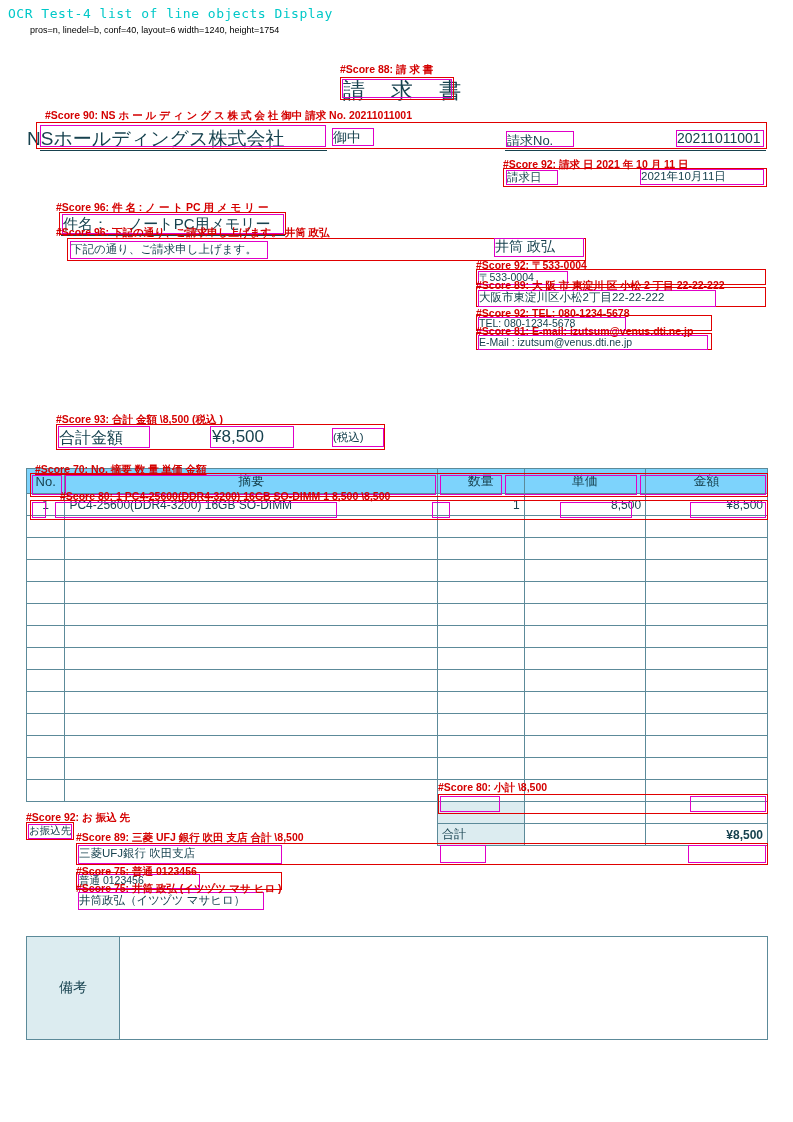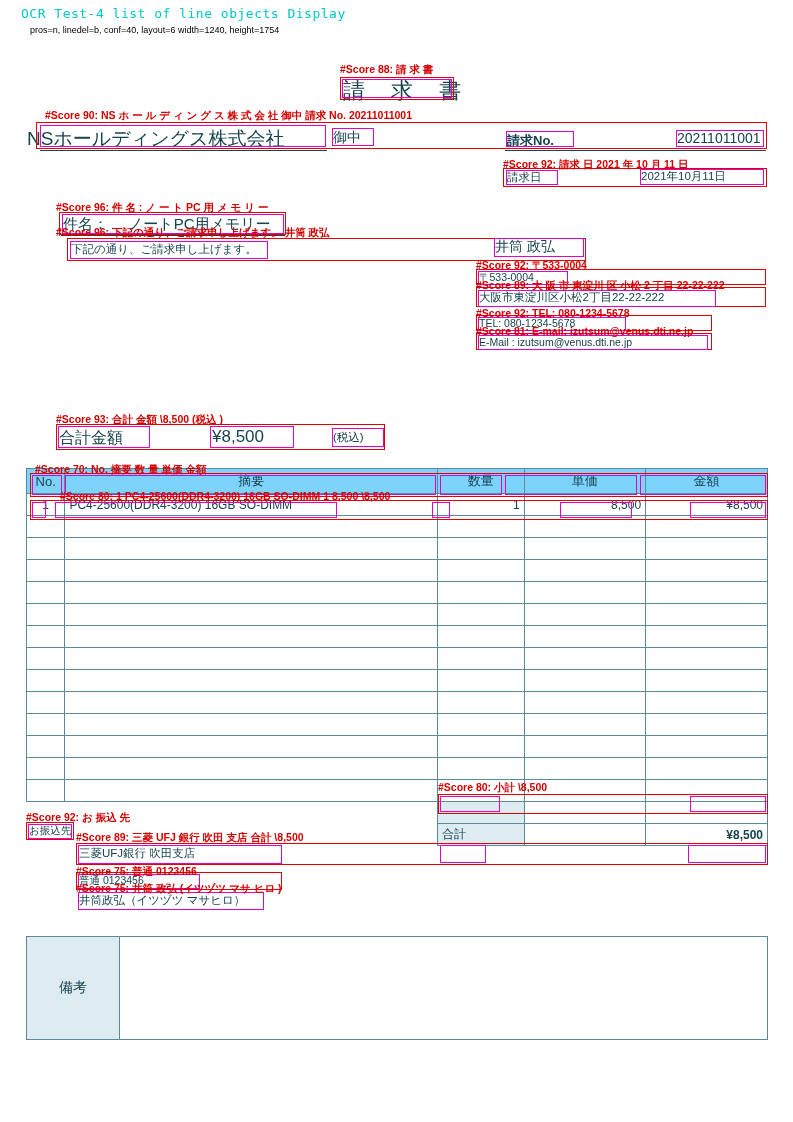--- a/index.html
+++ b/index.html
@@ -13,21 +13,20 @@
   }
   .abs{position:absolute;}
   
   #tool-title{
     left:8px;top:6px;
     font-family:"DejaVu Sans Mono", monospace;
     font-size:13px;
     color:#00c8c8;
     letter-spacing:0.5px;
     white-space:nowrap;
-    margin-left:13px;
   }
   #tool-params{
     left:30px;top:25px;
     font-family:Liberation Sans, sans-serif;
     font-size:9px;
     color:#000;
     white-space:nowrap;
   }
   
   .score{
@@ -49,21 +48,21 @@
   }
   
   .doc-text{white-space:nowrap;color:#1a3a4a;}
   .title-big{
     font-size:22px;letter-spacing:10px;color:#17424f;font-weight:normal;
   }
   .company{
     font-size:19px;color:#17424f;white-space:nowrap;
   }
   .onchu{font-size:14px;color:#17424f;}
-  .lbl{font-size:13px;color:#17424f;white-space:nowrap;font-weight:bold;}
+  .lbl{font-size:13px;color:#17424f;white-space:nowrap;}
   .val{font-size:14px;color:#17424f;white-space:nowrap;}
   .small{font-size:11.5px;color:#17424f;white-space:nowrap;}
   .tiny{font-size:10.5px;color:#17424f;white-space:nowrap;}
   .kenmei{font-size:15px;color:#17424f;white-space:nowrap;}
   .total-lbl{font-size:16px;color:#17424f;white-space:nowrap;}
   .total-val{font-size:17px;color:#17424f;white-space:nowrap;}
   
   .rule{background:#17424f;height:1px;}
   
   #items-table{
@@ -328,21 +327,21 @@
     <div class="abs score" style="left: 340px; top: 63px;">#Score 88: 請 求 書</div>
     <div class="abs score" style="left: 45px; top: 109px;">#Score 90: NS ホ ー ル デ ィ ン グ ス 株 式 会 社 御中 請求 No. 20211011001</div>
     <div class="abs score" style="left: 503px; top: 158px;">#Score 92: 請求 日 2021 年 10 月 11 日</div>
     <div class="abs score" style="left: 56px; top: 201px;">#Score 96: 件 名 : ノ ー ト PC 用 メ モ リ ー</div>
     <div class="abs score" style="left: 56px; top: 226px;">#Score 96: 下記の通り、ご請求申し上げます。 井筒 政弘</div>
     <div class="abs score" style="left: 476px; top: 259px;">#Score 92: 〒533-0004</div>
     <div class="abs score" style="left: 476px; top: 279px;">#Score 89: 大 阪 市 東淀川 区 小松 2 丁目 22-22-222</div>
     <div class="abs score" style="left: 476px; top: 307px;">#Score 92: TEL: 080-1234-5678</div>
     <div class="abs score" style="left: 476px; top: 325px;">#Score 81: E-mail: izutsum@venus.dti.ne.jp</div>
     <div class="abs score" style="left: 56px; top: 413px;">#Score 93: 合計 金額 \8,500 (税込 )</div>
-    <div class="abs score" style="left: 35px; top: 463px;">#Score 70: No. 摘要 数 量 単価 金額</div>
+    <div class="abs score" style="left: 35px; top: 463px; text-decoration: underline;">#Score 70: No. 摘要 数 量 単価 金額</div>
     <div class="abs score" style="left: 60px; top: 490px;">#Score 80: 1 PC4-25600(DDR4-3200) 16GB SO-DIMM 1 8,500 \8,500</div>
     <div class="abs score" style="left: 438px; top: 781px;">#Score 80: 小計 \8,500</div>
     <div class="abs score" style="left: 26px; top: 811px;">#Score 92: お 振込 先</div>
     <div class="abs score" style="left: 76px; top: 831px;">#Score 89: 三菱 UFJ 銀行 吹田 支店 合計 \8,500</div>
     <div class="abs score" style="left: 76px; top: 865px;">#Score 75: 普通 0123456</div>
     <div class="abs score" style="left: 76px; top: 882px;">#Score 75: 井筒 政弘 (イツヅツ マサ ヒロ )</div>
   </div>
 
 <div class="abs" id="tool-title">OCR Test-4 list of line objects Display</div>
 <div class="abs" id="tool-params">pros=n, linedel=b, conf=40, layout=6   width=1240, height=1754</div>

